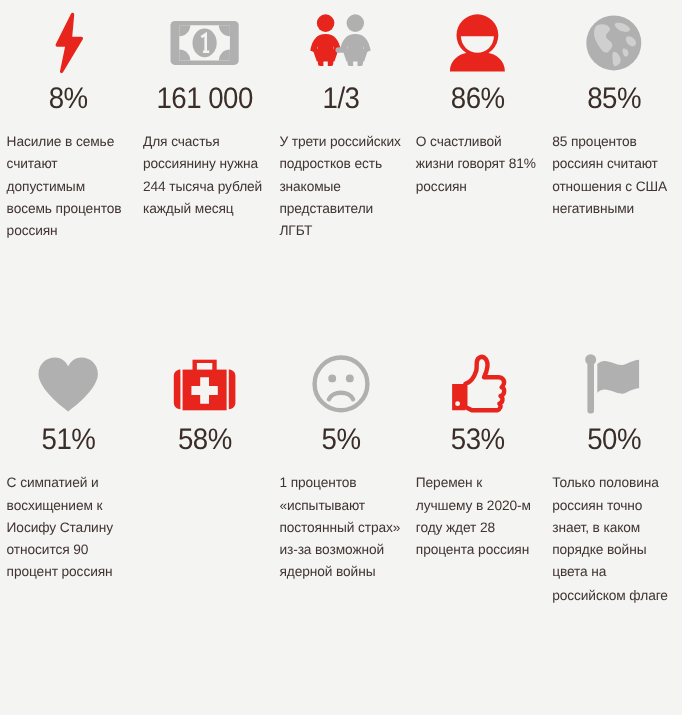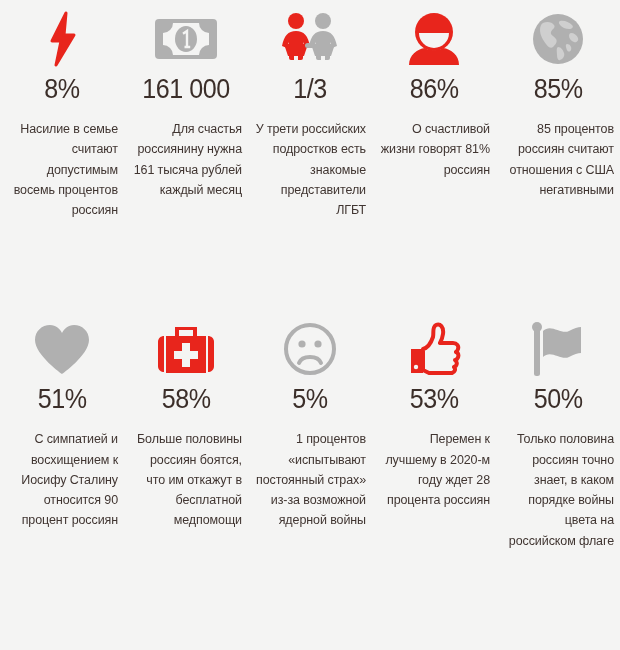--- a/index.html
+++ b/index.html
@@ -56,21 +56,21 @@
     line-height: 1;
     margin-bottom: 16px;
     white-space: nowrap;
     transform: scaleX(0.93);
   }
   .stat-caption {
     font-family: "Liberation Sans", sans-serif;
     font-size: 12.5px;
     line-height: 1.62;
     color: #403531;
-    text-align: right;
+    text-align: left;
     letter-spacing: -0.1px;
   }
   .spacer-band {
     height: 16px;
     width: 100%;
   }
 </style>
 </head>
 <body>
 
@@ -95,21 +95,21 @@
           <path d="M10 8 L56 8 L56 40 L10 40 Z" fill="#f4f4f3"></path>
           <path d="M10 8 L20 8 A10 10 0 0 1 10 18 Z" fill="#b0b0b0"></path>
           <path d="M56 8 L46 8 A10 10 0 0 0 56 18 Z" fill="#b0b0b0"></path>
           <path d="M10 40 L20 40 A10 10 0 0 0 10 30 Z" fill="#b0b0b0"></path>
           <path d="M56 40 L46 40 A10 10 0 0 1 56 30 Z" fill="#b0b0b0"></path>
           <ellipse cx="33" cy="24" rx="11" ry="13" fill="#b0b0b0"></ellipse>
           <path d="M31 18 L34 16 L34 32 L31.5 32 L36 32" stroke="#f4f4f3" stroke-width="2.4" fill="none" stroke-linecap="square"></path>
         </svg>
       </div>
       <div class="stat-number">161 000</div>
-      <div class="stat-caption">Для счастья россиянину нужна 161 тысяча рублей каждый месяц</div>
+      <div class="stat-caption">Для счастья россиянину нужна 244 тысяча рублей каждый месяц</div>
     </div>
 
     <div class="stat-cell">
       <div class="icon-box">
         <svg width="74" height="58" viewBox="0 0 74 58" aria-hidden="true">
           <g fill="#b0b0b0">
             <circle cx="50" cy="11" r="8"></circle>
             <path d="M50 21 C42 21 38 26 36 36 L41 38 L43 32 L43 48 A2 2 0 0 0 45 50 L48 50 L48 42 L52 42 L52 50 L55 50 A2 2 0 0 0 57 48 L57 32 L59 38 L64 36 C62 26 58 21 50 21 Z"></path>
             <path d="M38 34 L62 34 L58 46 L42 46 Z"></path>
           </g>
@@ -175,21 +175,20 @@
         <svg width="58" height="54" viewBox="0 0 58 54" aria-hidden="true">
           <path d="M1 20 C1 16 4 14 7 14 L7 50 C4 50 1 48 1 44 Z" fill="#e8251c"></path>
           <path d="M57 20 C57 16 54 14 51 14 L51 50 C54 50 57 48 57 44 Z" fill="#e8251c"></path>
           <rect x="18" y="5" width="22" height="10" fill="#e8251c"></rect>
           <rect x="22" y="8" width="14" height="7" fill="#f4f4f3"></rect>
           <rect x="9" y="14" width="40" height="37" fill="#e8251c"></rect>
           <path d="M25 21 L33 21 L33 29 L41 29 L41 37 L33 37 L33 45 L25 45 L25 37 L17 37 L17 29 L25 29 Z" fill="#f4f4f3"></path>
         </svg>
       </div>
       <div class="stat-number">58%</div>
-      <div class="stat-caption">Больше половины россиян боятся, что им откажут в бесплатной медпомощи</div>
     </div>
 
     <div class="stat-cell">
       <div class="icon-box">
         <svg width="56" height="56" viewBox="0 0 56 56" aria-hidden="true">
           <circle cx="28" cy="28" r="24" fill="none" stroke="#b0b0b0" stroke-width="4"></circle>
           <circle cx="20" cy="23" r="3.6" fill="#b0b0b0"></circle>
           <circle cx="36" cy="23" r="3.6" fill="#b0b0b0"></circle>
           <path d="M17 42 C20 34 36 34 39 42" fill="none" stroke="#b0b0b0" stroke-width="4" stroke-linecap="round"></path>
         </svg>

